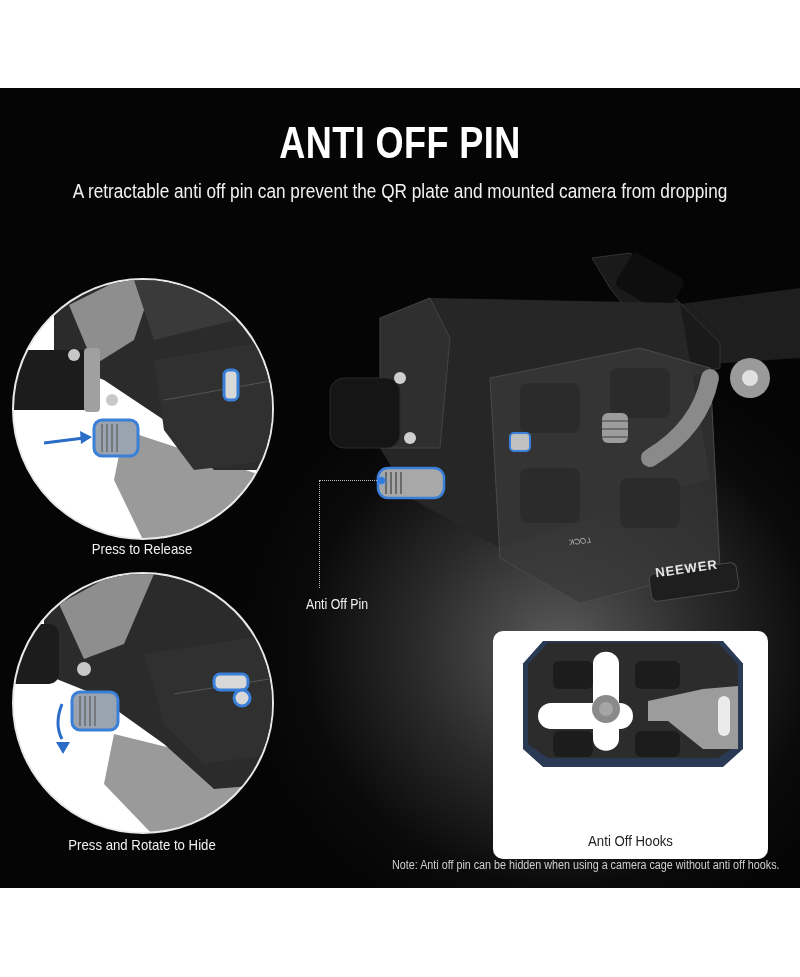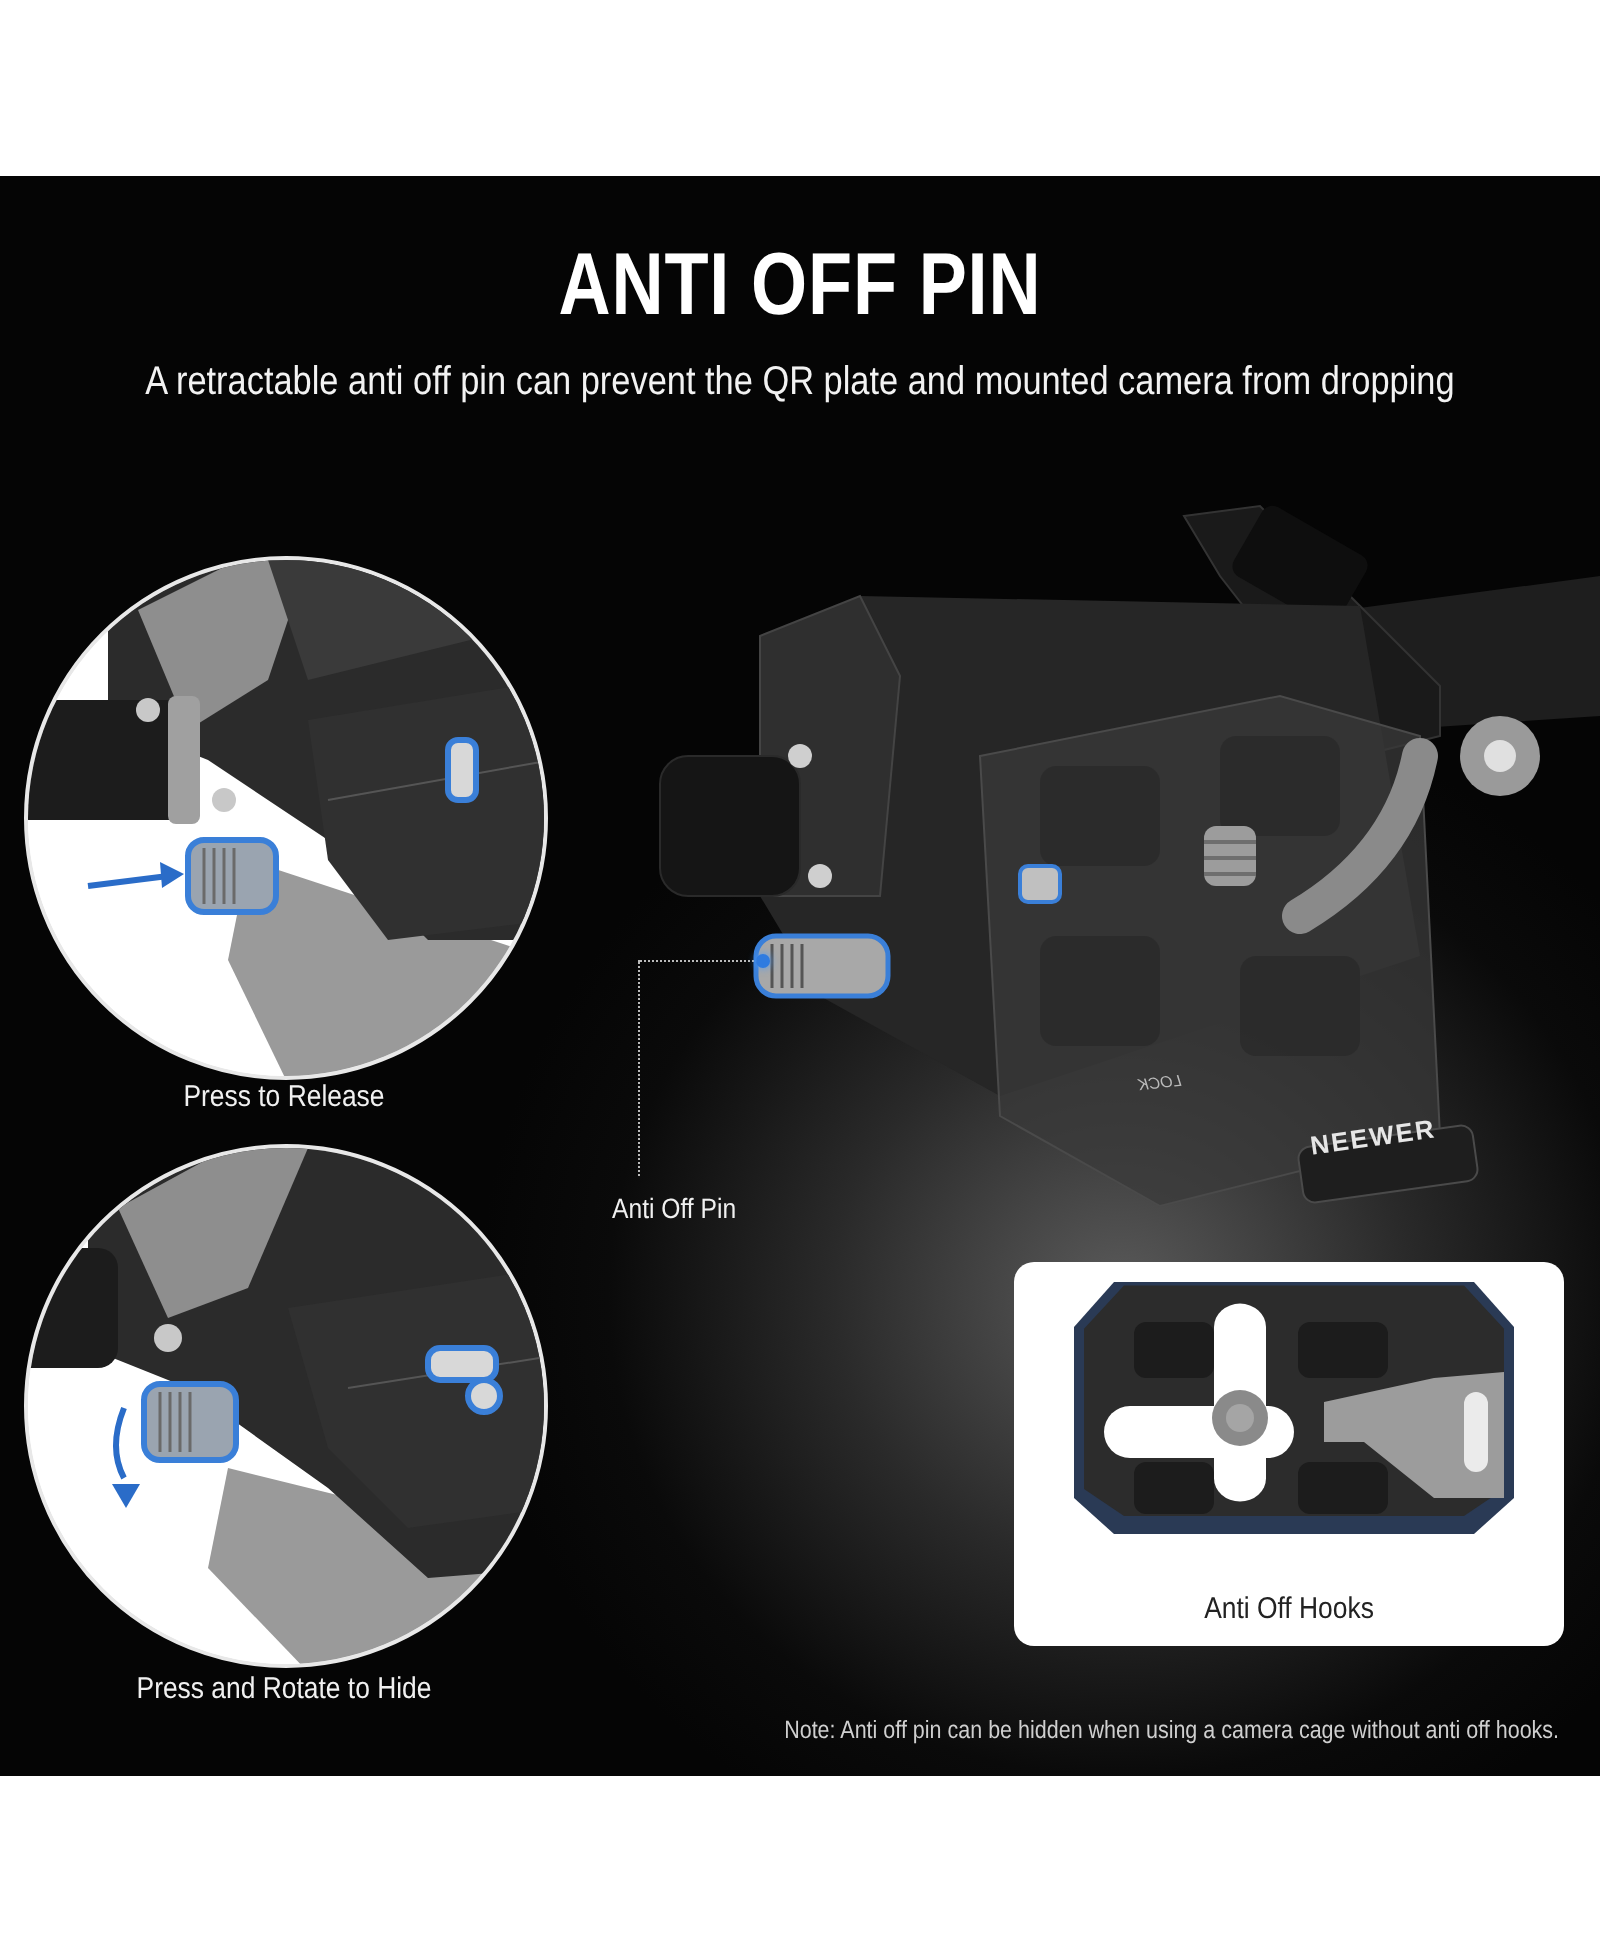--- a/index.html
+++ b/index.html
@@ -45,21 +45,21 @@
   .callout-line-v { position: absolute; left: 319px; top: 392px; width: 0; height: 108px; border-left: 1px dotted #bbbbbb; }
   .callout-line-h { position: absolute; left: 319px; top: 392px; width: 62px; height: 0; border-top: 1px dotted #bbbbbb; }
   .callout-dot { position: absolute; left: 378px; top: 389px; width: 7px; height: 7px; border-radius: 50%; background: #2f7be0; box-shadow: 0 0 4px #4a9bff; }
   .callout-label {
     position: absolute; left: 306px; top: 508px; color: #f0f0f0; font-family: "Liberation Sans", sans-serif;
     font-size: 14px; transform: scaleX(0.88); transform-origin: left;
   }
 
   
   .hooks-card {
-    position: absolute; left: 507px; top: 543px; width: 275px; height: 192px;
+    position: absolute; left: 493px; top: 543px; width: 275px; height: 228px;
     background: #ffffff; border-radius: 10px; overflow: hidden;
   }
   .hooks-label {
     position: absolute; left: 0; bottom: 10px; width: 275px; text-align: center;
     color: #222222; font-family: "Liberation Sans", sans-serif; font-size: 15px;
     transform: scaleX(0.88); transform-origin: center;
   }
 
   .note {
     position: absolute; right: 20px; top: 770px; color: #cfcfcf; font-family: "Liberation Sans", sans-serif;

